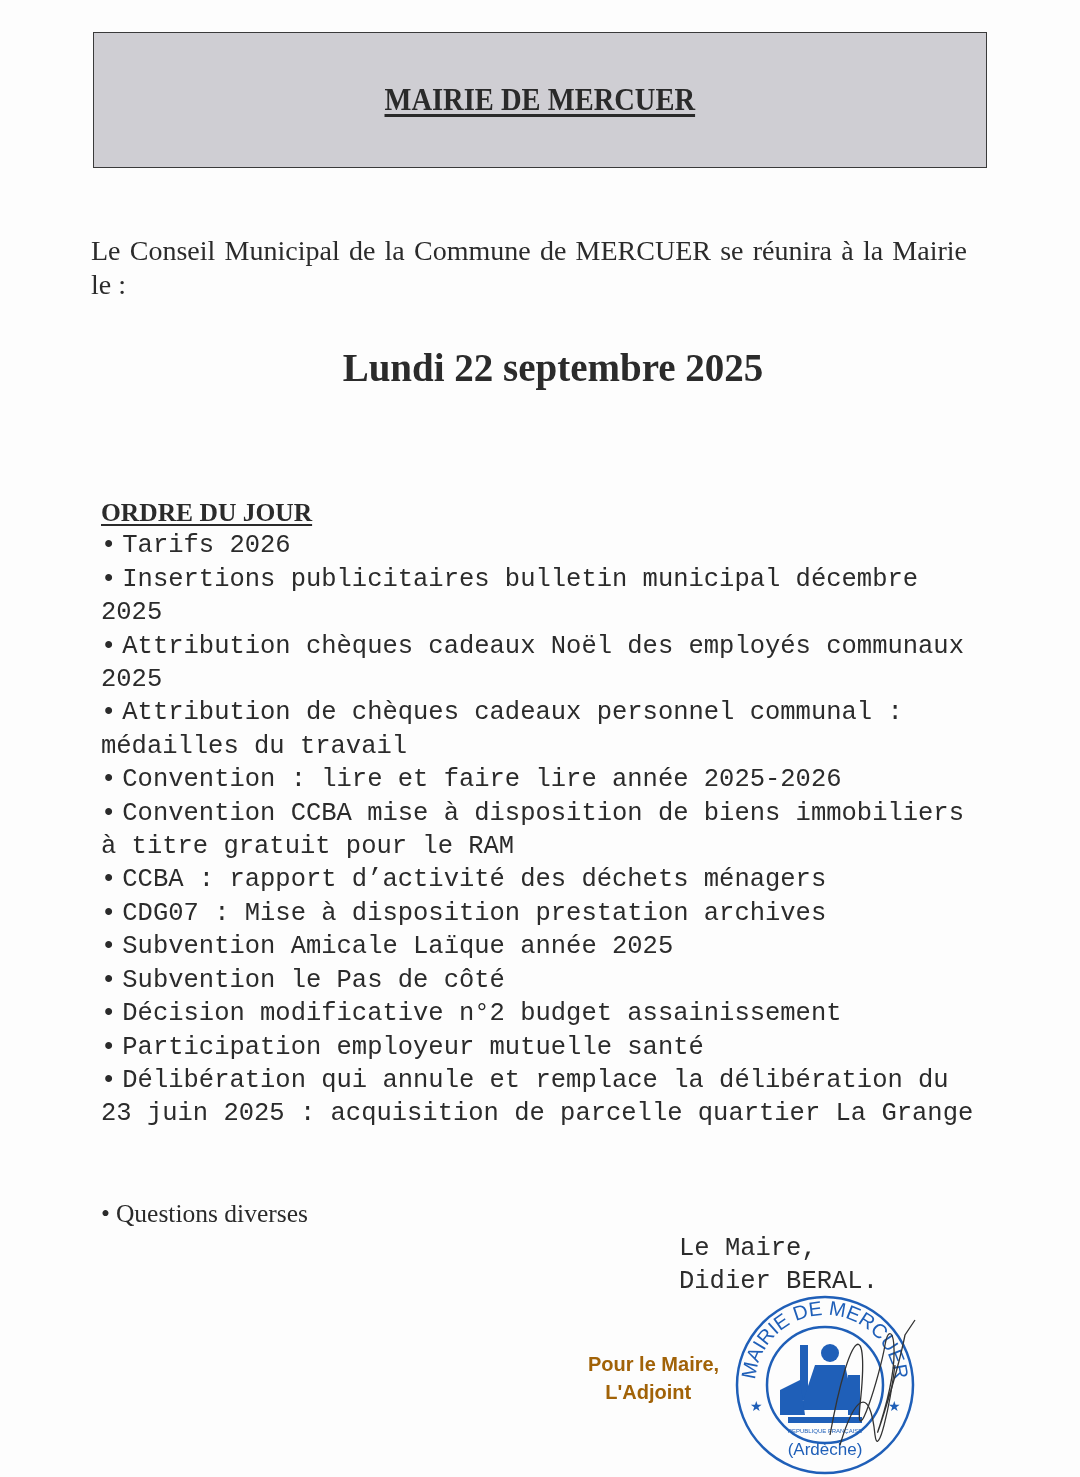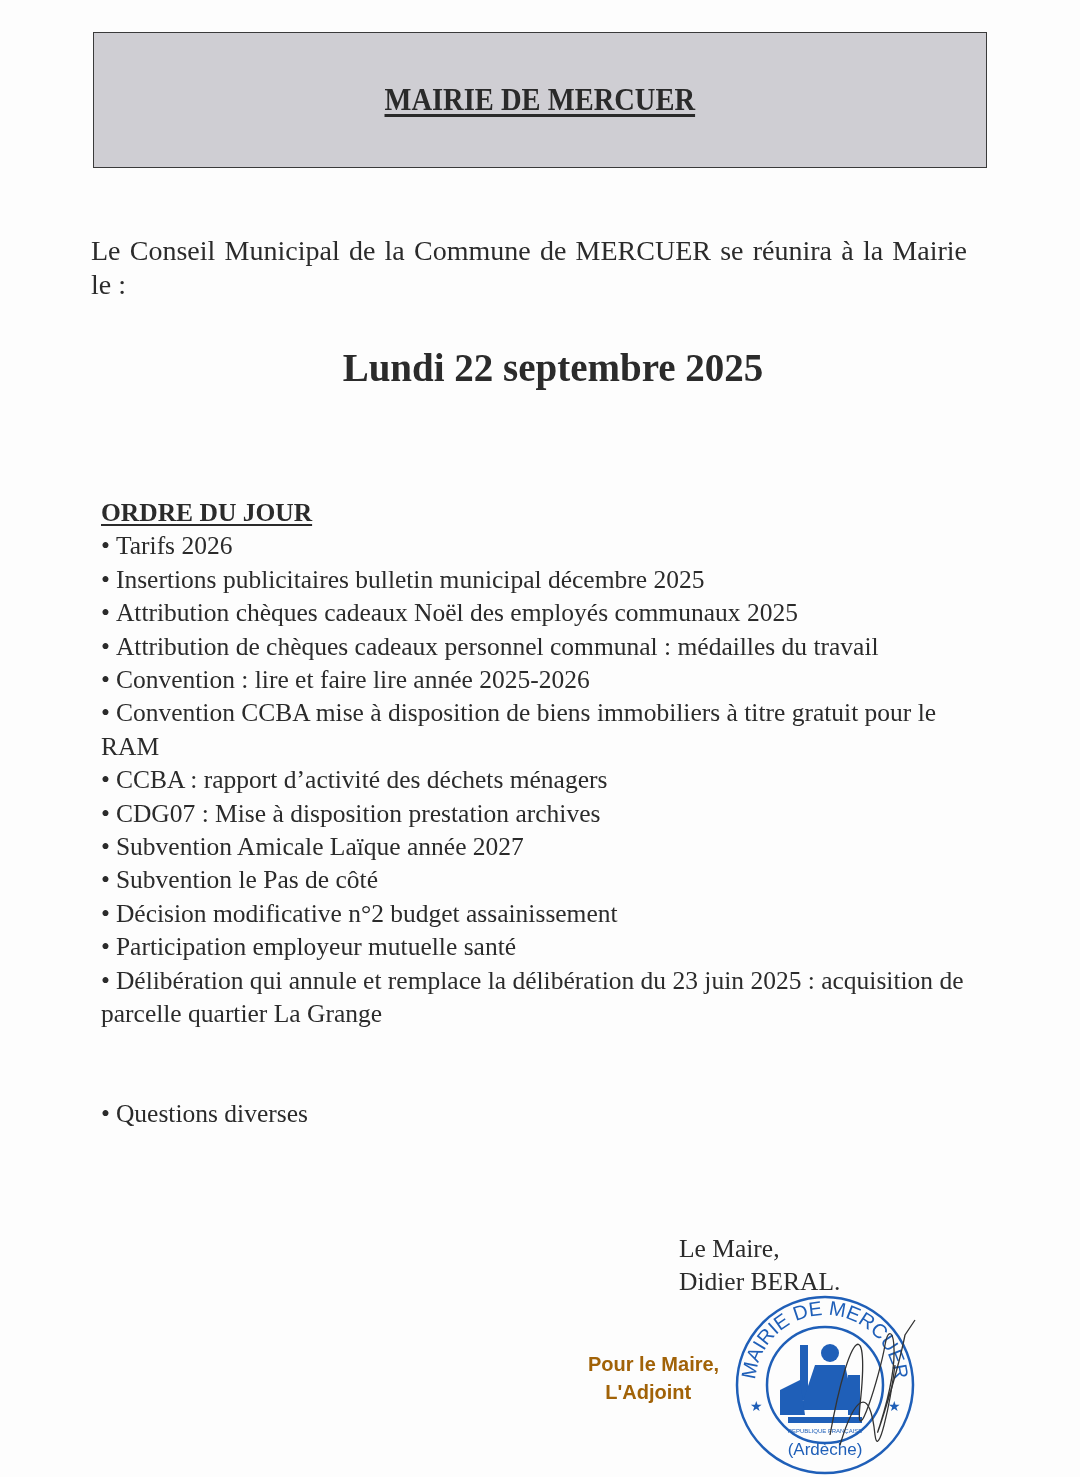--- a/index.html
+++ b/index.html
@@ -38,26 +38,26 @@
   .date-block div { margin-left: 0; }
   .agenda {
     position: absolute; left: 101px; top: 496px; width: 880px;
     font-size: 25.5px; line-height: 33.4px;
   }
   .agenda-title {
     font-weight: bold; text-decoration: underline;
     text-decoration-thickness: 2px; text-underline-offset: 3px;
   }
   .agenda ul { list-style: none; margin: 0; padding: 0; }
-  .agenda li { margin: 0; }
+  .agenda li { margin: 0; font-family: Liberation Mono, monospace; }
   .bullet { margin-right: 6px; }
   .spacer { height: 66px; }
   .signature {
     position: absolute; left: 679px; top: 1232px;
-    font-size: 25.5px; line-height: 33px;
+    font-size: 25.5px; line-height: 33px; font-family: Liberation Mono, monospace;
   }
   .adjoint {
     position: absolute; left: 588px; top: 1350px;
     font-family: "Liberation Sans", sans-serif; font-weight: bold;
     font-size: 20px; line-height: 28px; text-align: right;
     color: #a16207;
   }
   .stamp {
     position: absolute; left: 730px; top: 1285px; width: 190px; height: 190px;
   }
@@ -79,21 +79,21 @@
   <div class="agenda-title">ORDRE DU JOUR</div>
   <ul>
     <li><span class="bullet">•</span><span>Tarifs 2026</span></li>
     <li><span class="bullet">•</span><span>Insertions publicitaires bulletin municipal décembre 2025</span></li>
     <li><span class="bullet">•</span><span>Attribution chèques cadeaux Noël des employés communaux 2025</span></li>
     <li><span class="bullet">•</span><span>Attribution de chèques cadeaux personnel communal : médailles du travail</span></li>
     <li><span class="bullet">•</span><span>Convention : lire et faire lire année 2025-2026</span></li>
     <li><span class="bullet">•</span><span>Convention CCBA mise à disposition de biens immobiliers à titre gratuit pour le RAM</span></li>
     <li><span class="bullet">•</span><span>CCBA : rapport d’activité des déchets ménagers</span></li>
     <li><span class="bullet">•</span><span>CDG07 : Mise à disposition prestation archives</span></li>
-    <li><span class="bullet">•</span><span>Subvention Amicale Laïque année 2027</span></li>
+    <li><span class="bullet">•</span><span>Subvention Amicale Laïque année 2025</span></li>
     <li><span class="bullet">•</span><span>Subvention le Pas de côté</span></li>
     <li><span class="bullet">•</span><span>Décision modificative n°2 budget assainissement</span></li>
     <li><span class="bullet">•</span><span>Participation employeur mutuelle santé</span></li>
     <li><span class="bullet">•</span><span>Délibération qui annule et remplace la délibération du 23 juin 2025 : acquisition de parcelle quartier La Grange</span></li>
   </ul>
   <div class="spacer"></div>
   <div><span class="bullet">•</span><span>Questions diverses</span></div>
 </div>
 
 <div class="signature">

